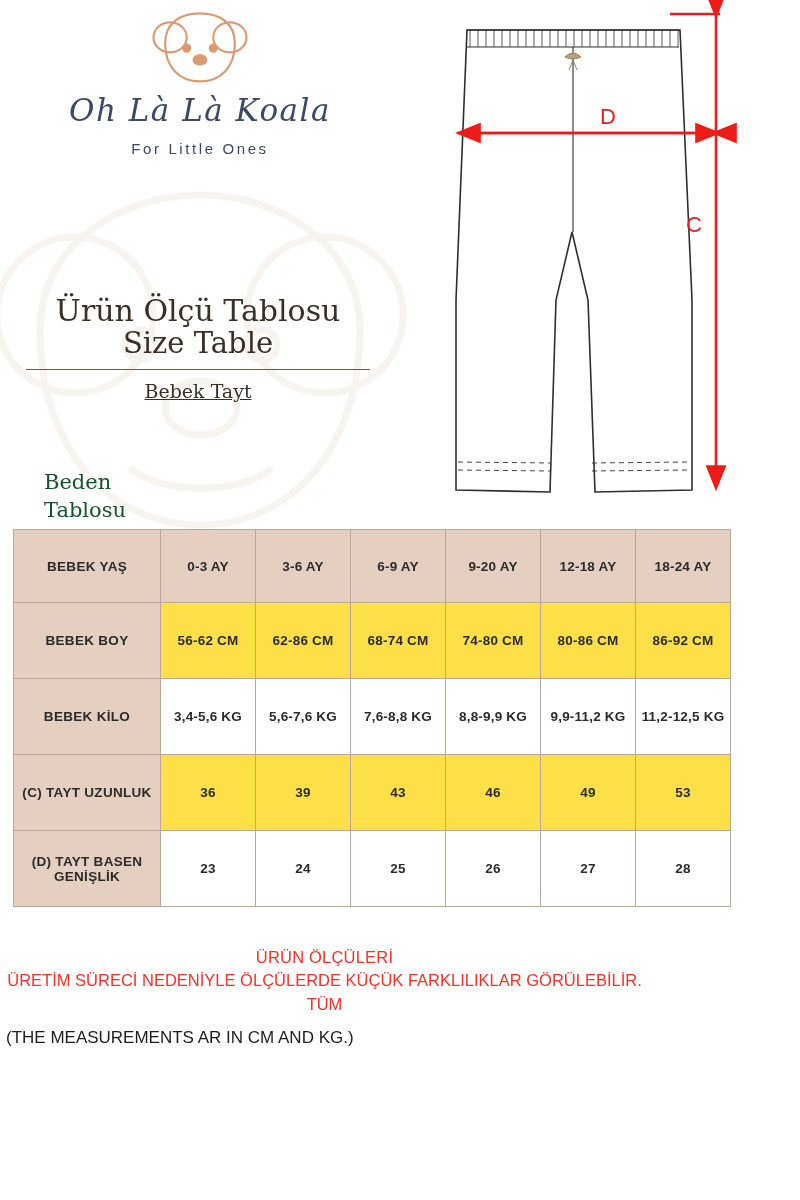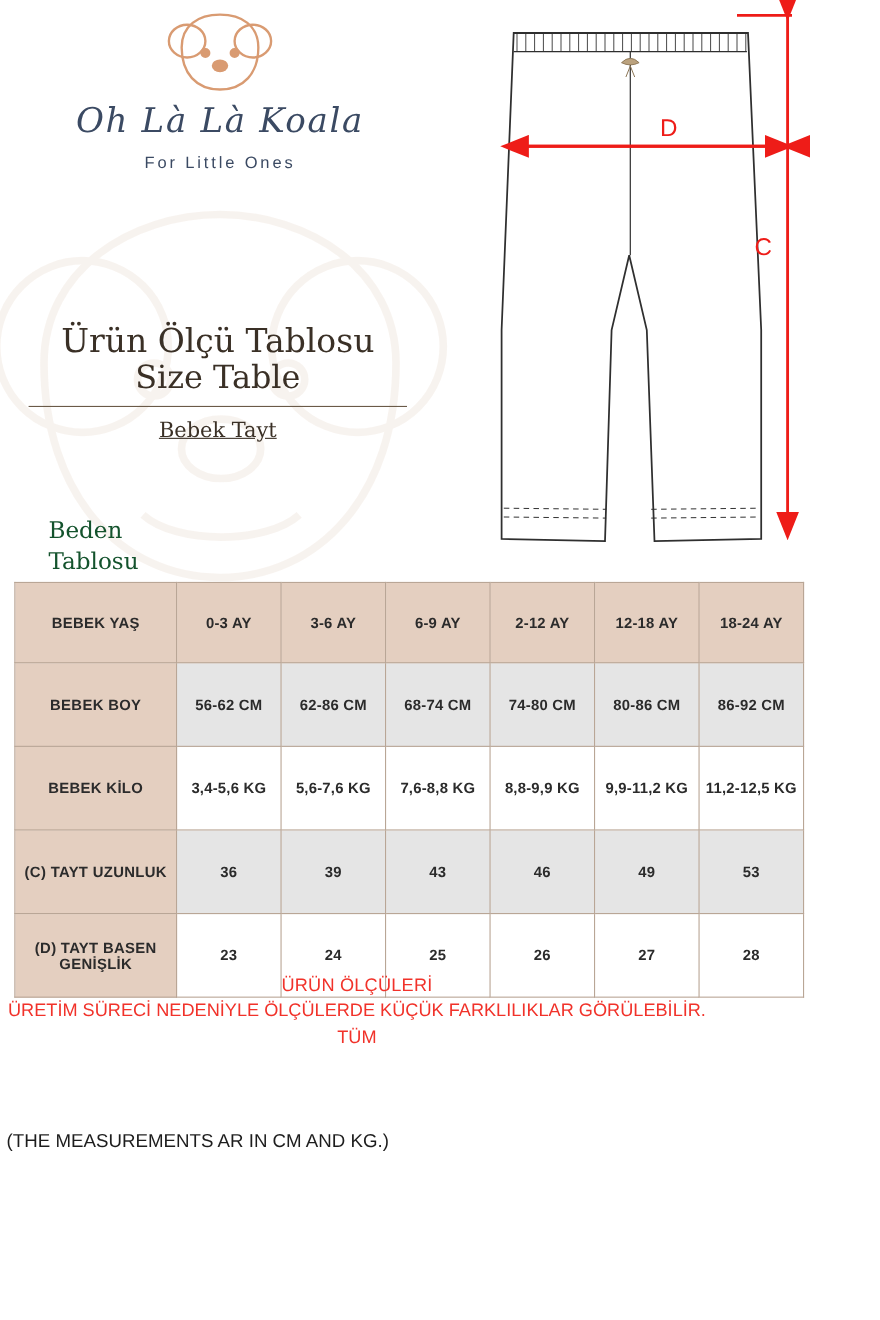--- a/index.html
+++ b/index.html
@@ -134,31 +134,31 @@
     width: 140px;
     font-size: 13.5px;
     letter-spacing: 0.3px;
   }
   .size-table tr.headrow td {
     background: #e4cfc0;
     font-size: 13.5px;
     height: 68px;
   }
   .size-table tr.tint td {
-    background: #e5e5e5;
+    background: #fde047;
   }
   .size-table tr.tint td.rowhead {
     background: #e4cfc0;
   }
 
   
   .note-red {
     position: absolute;
     left: 0;
-    top: 885px;
+    top: 946px;
     width: 649px;
     text-align: center;
     color: #f1322a;
     font-size: 16.5px;
     line-height: 1.42;
   }
   .note-red .line1 { letter-spacing: 0.2px; }
   .note-black {
     position: absolute;
     left: 6px;
@@ -260,21 +260,21 @@
   </svg>
 </div>
 
 <table class="size-table">
   <tbody>
     <tr class="headrow">
       <td class="rowhead">BEBEK YAŞ</td>
       <td>0-3 AY</td>
       <td>3-6 AY</td>
       <td>6-9 AY</td>
-      <td>2-12 AY</td>
+      <td>9-20 AY</td>
       <td>12-18 AY</td>
       <td>18-24 AY</td>
     </tr>
 
     <tr class="tint">
       <td class="rowhead">BEBEK BOY</td>
       <td>56-62 CM</td>
       <td>62-86 CM</td>
       <td>68-74 CM</td>
       <td>74-80 CM</td>

